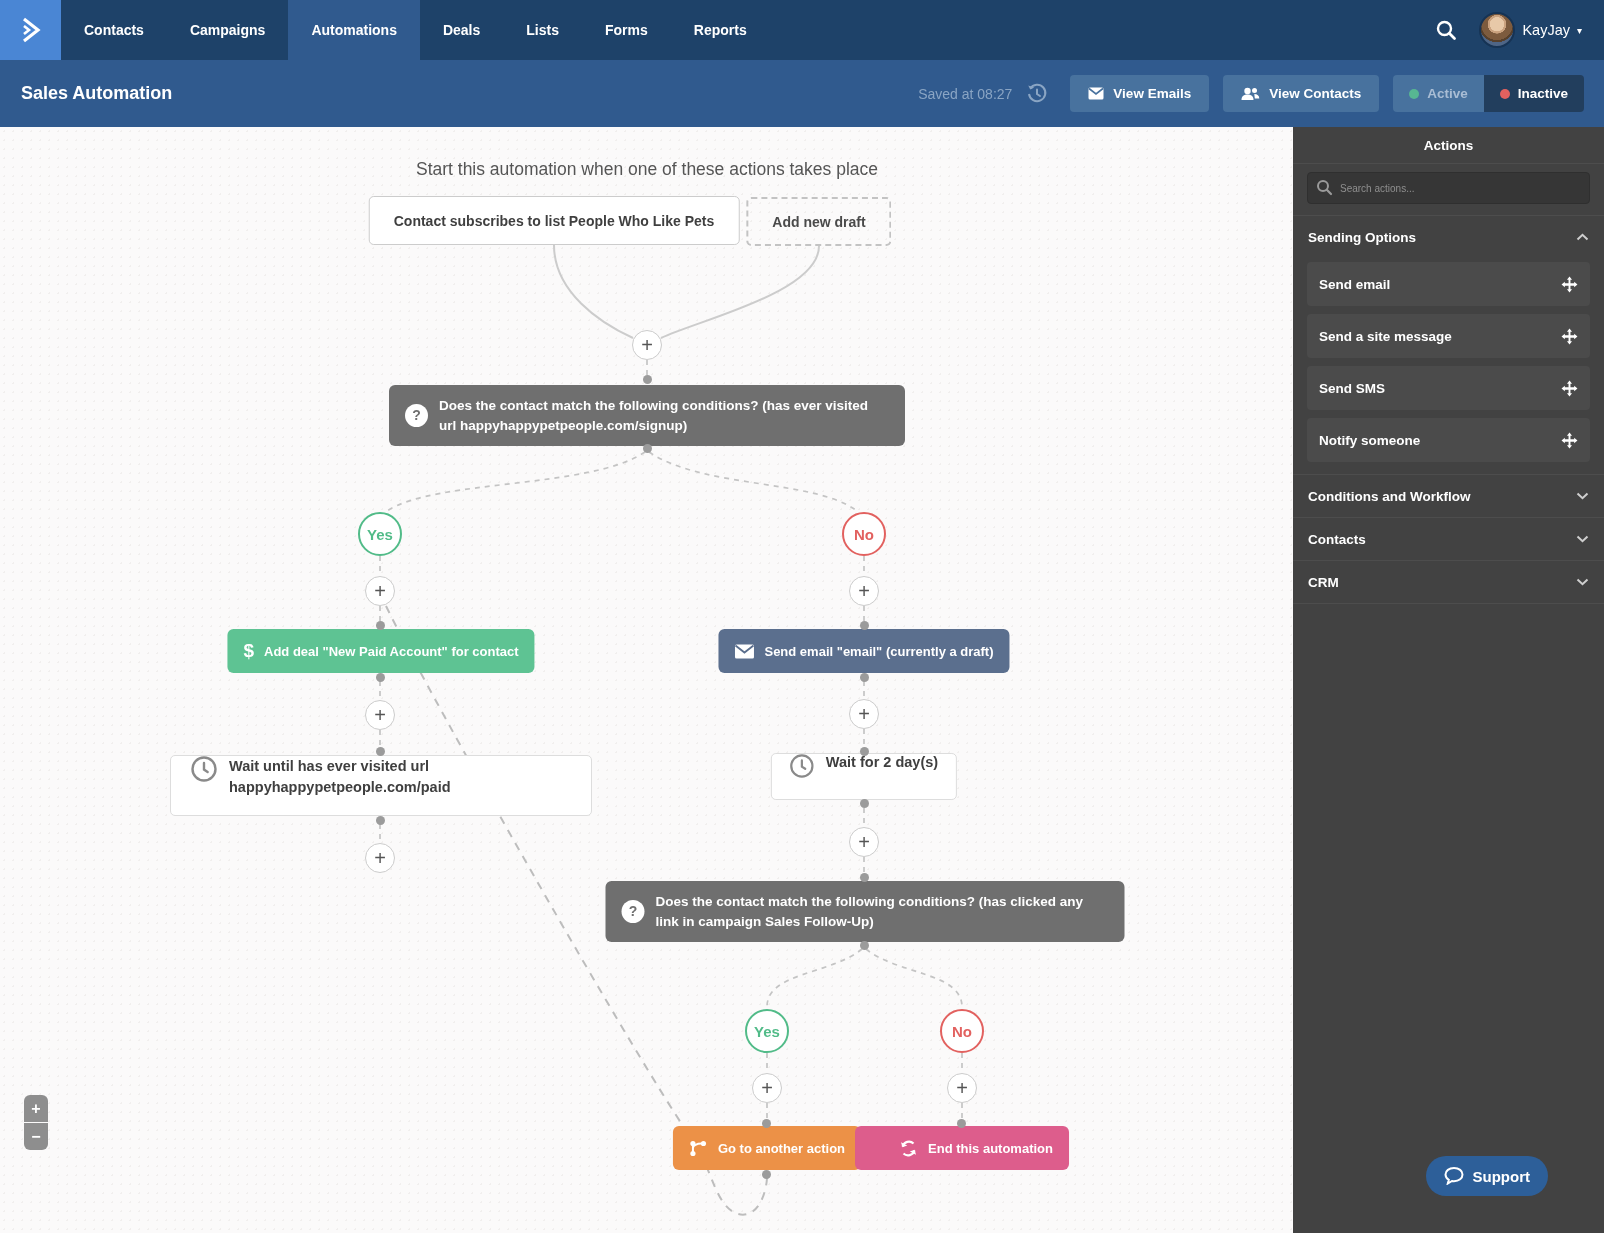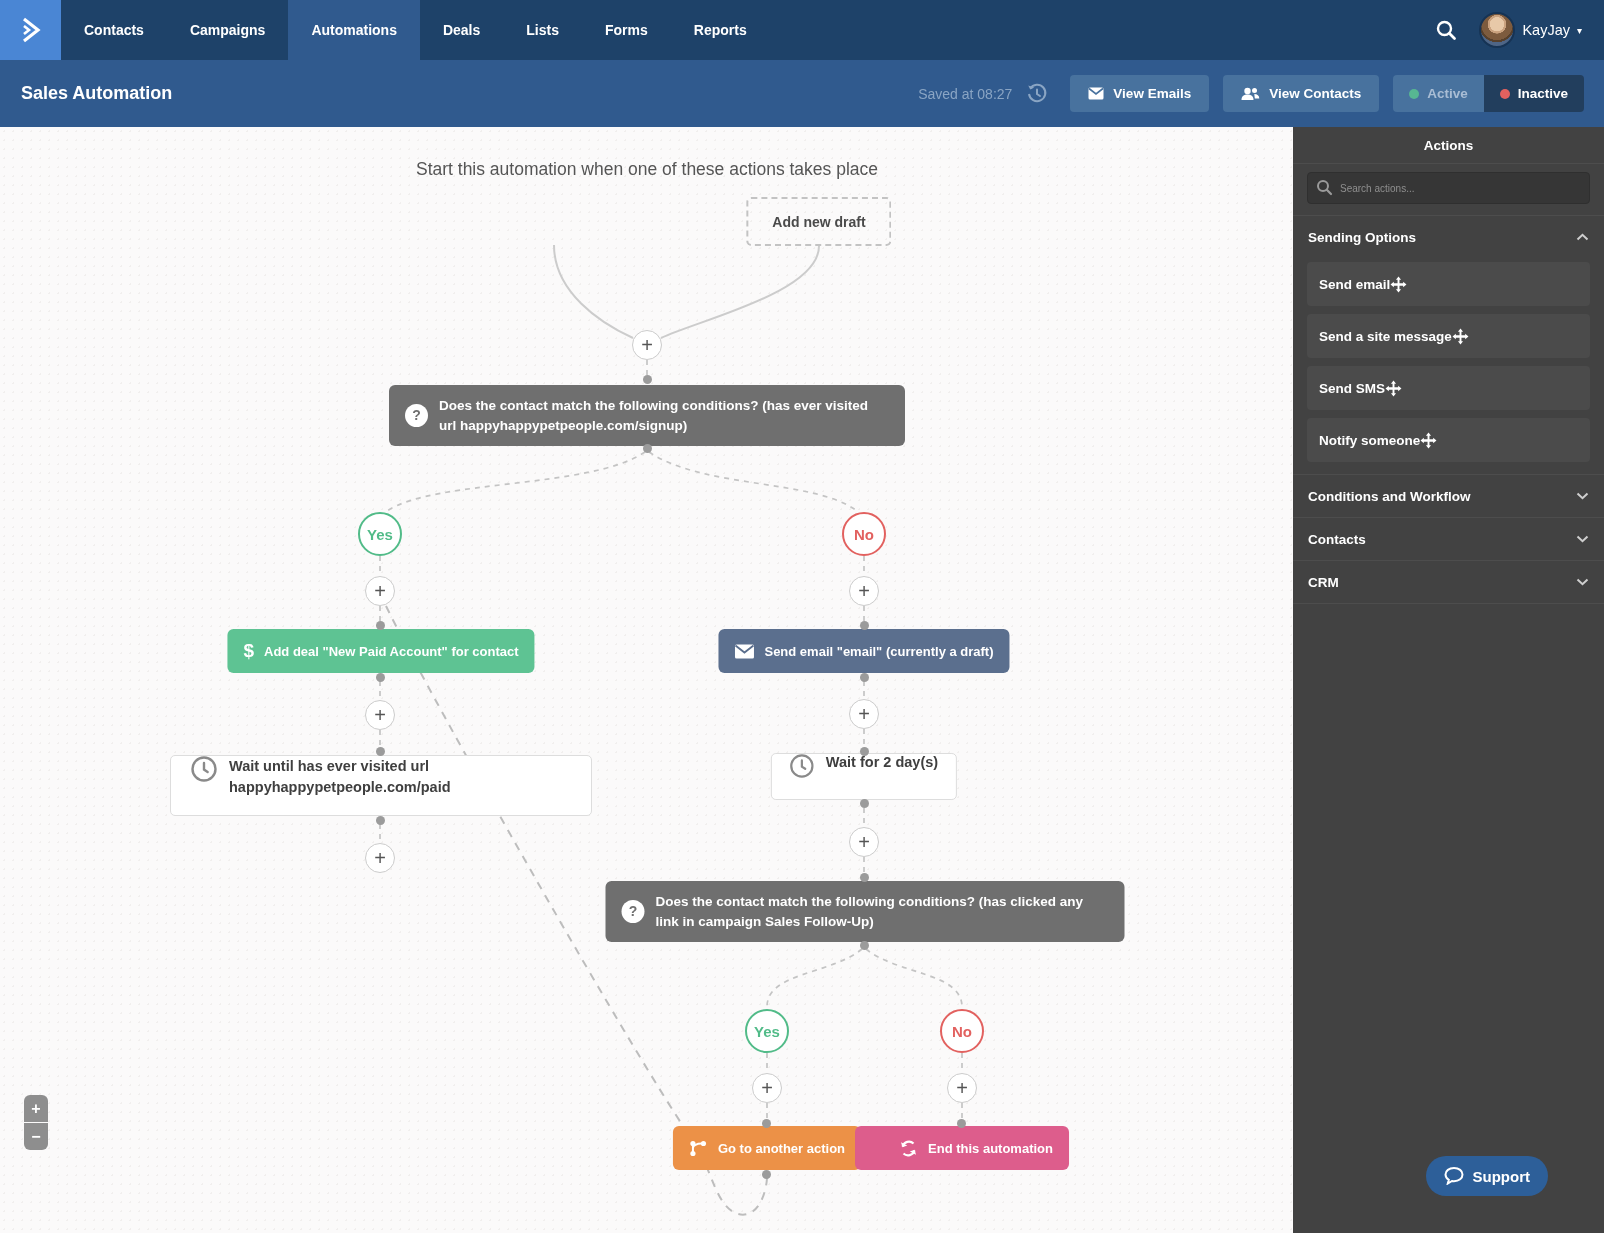--- a/index.html
+++ b/index.html
@@ -36,21 +36,21 @@
   
   .sidebar { position:absolute; right:0; top:127px; width:311px; height:1106px; background:#424242; z-index:28; color:#fff; }
   .sb-head { height:37px; display:flex; align-items:center; justify-content:center; font-size:13.5px; font-weight:bold; border-bottom:1px solid #4d4d4d; }
   .sb-search-wrap { padding:8px 14px 11px; }
   .sb-search { position:relative; }
   .sb-search input { width:100%; height:32px; background:#363636; border:1px solid #2f2f2f; border-radius:4px; color:#cfcfcf; font-size:10px; font-family:inherit; padding:0 10px 0 32px; outline:none; }
   .sb-search input::placeholder { color:#8f8f8f; }
   .sb-search .mag { position:absolute; left:9px; top:7px; }
   .sb-section-head { height:43px; display:flex; align-items:center; justify-content:space-between; padding:0 15px; border-top:1px solid #4d4d4d; font-size:13.5px; font-weight:bold; cursor:pointer; }
   .sb-items { padding:4px 14px 12px; display:flex; flex-direction:column; gap:8px; }
-  .sb-item { height:44px; background:#4b4b4b; border-radius:4px; display:flex; align-items:center; padding:0 12px; font-size:13.5px; font-weight:bold; cursor:grab; }
+  .sb-item { height:44px; background:#4b4b4b; border-radius:4px; display:flex; align-items:center; justify-content:space-between; padding:0 12px; font-size:13.5px; font-weight:bold; cursor:grab; }
   .sb-last-divider { border-top:1px solid #4d4d4d; }
 
   
   .support { position:absolute; right:56px; bottom:37px; height:40px; display:flex; align-items:center; gap:9px; padding:0 18px; background:#2d5f99; border:none; border-radius:20px; color:#fff; font-weight:bold; font-size:15px; font-family:inherit; cursor:pointer; z-index:40; }
 
   
   .canvas { position:absolute; left:0; top:127px; width:1293px; height:1106px; background:#fbfafa;
             background-image:radial-gradient(#f1efee 1px, transparent 1px); background-size:9px 9px; overflow:hidden; }
   .wires { position:absolute; left:0; top:0; width:1293px; height:1106px; }
 
@@ -194,20 +194,21 @@
       <path d="M767 976 L767 993"></path>
       <path d="M962 926 L962 946"></path>
       <path d="M962 976 L962 993"></path>
     </g>
 
     <path d="M386 479 C430 570 640 940 696 1018 C712 1044 716 1080 738 1087 C757 1092 766 1068 767 1051" fill="none" stroke="#bdbdbd" stroke-width="2" stroke-dasharray="8 7"></path>
   </svg>
 
   <div class="flow-title">Start this automation when one of these actions takes place</div>
 
+  <div class="start-box" style="left:554px; top:69px;">Contact subscribes to list People Who Like Pets</div>
   <div class="start-box dashed" style="left:819px; top:70px;">Add new draft</div>
 
   <div class="plus-node" style="left:632px; top:203px;">+</div>
   <div class="plus-node" style="left:365px; top:449px;">+</div>
   <div class="plus-node" style="left:849px; top:449px;">+</div>
   <div class="plus-node" style="left:365px; top:573px;">+</div>
   <div class="plus-node" style="left:849px; top:572px;">+</div>
   <div class="plus-node" style="left:365px; top:716px;">+</div>
   <div class="plus-node" style="left:849px; top:700px;">+</div>
   <div class="plus-node" style="left:752px; top:946px;">+</div>

